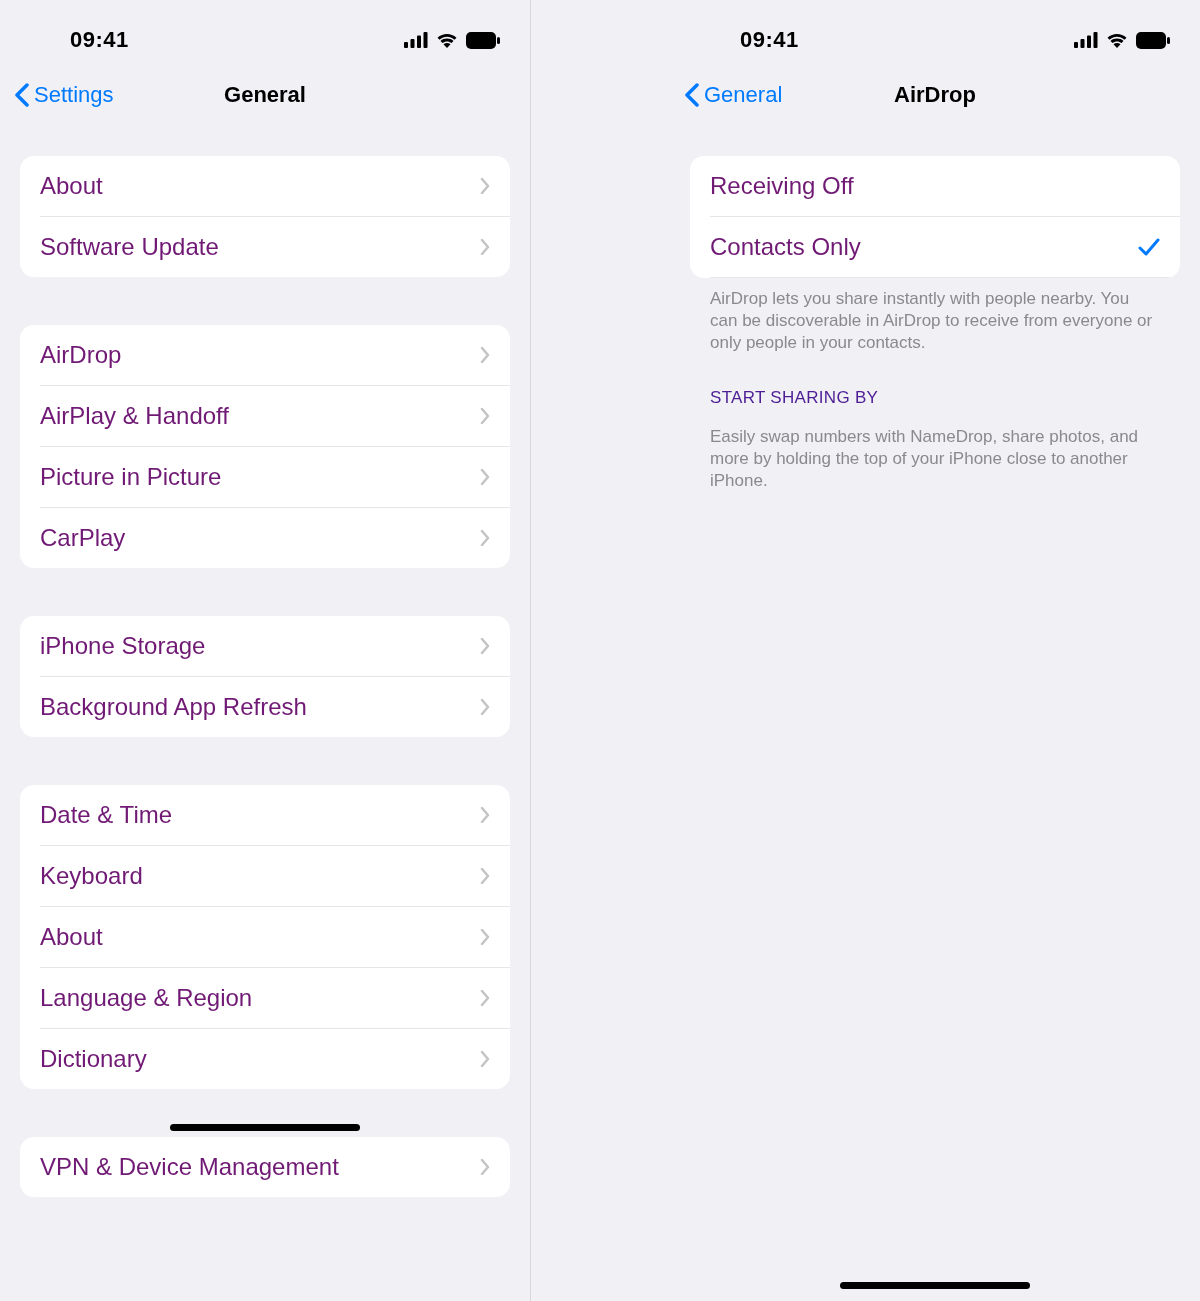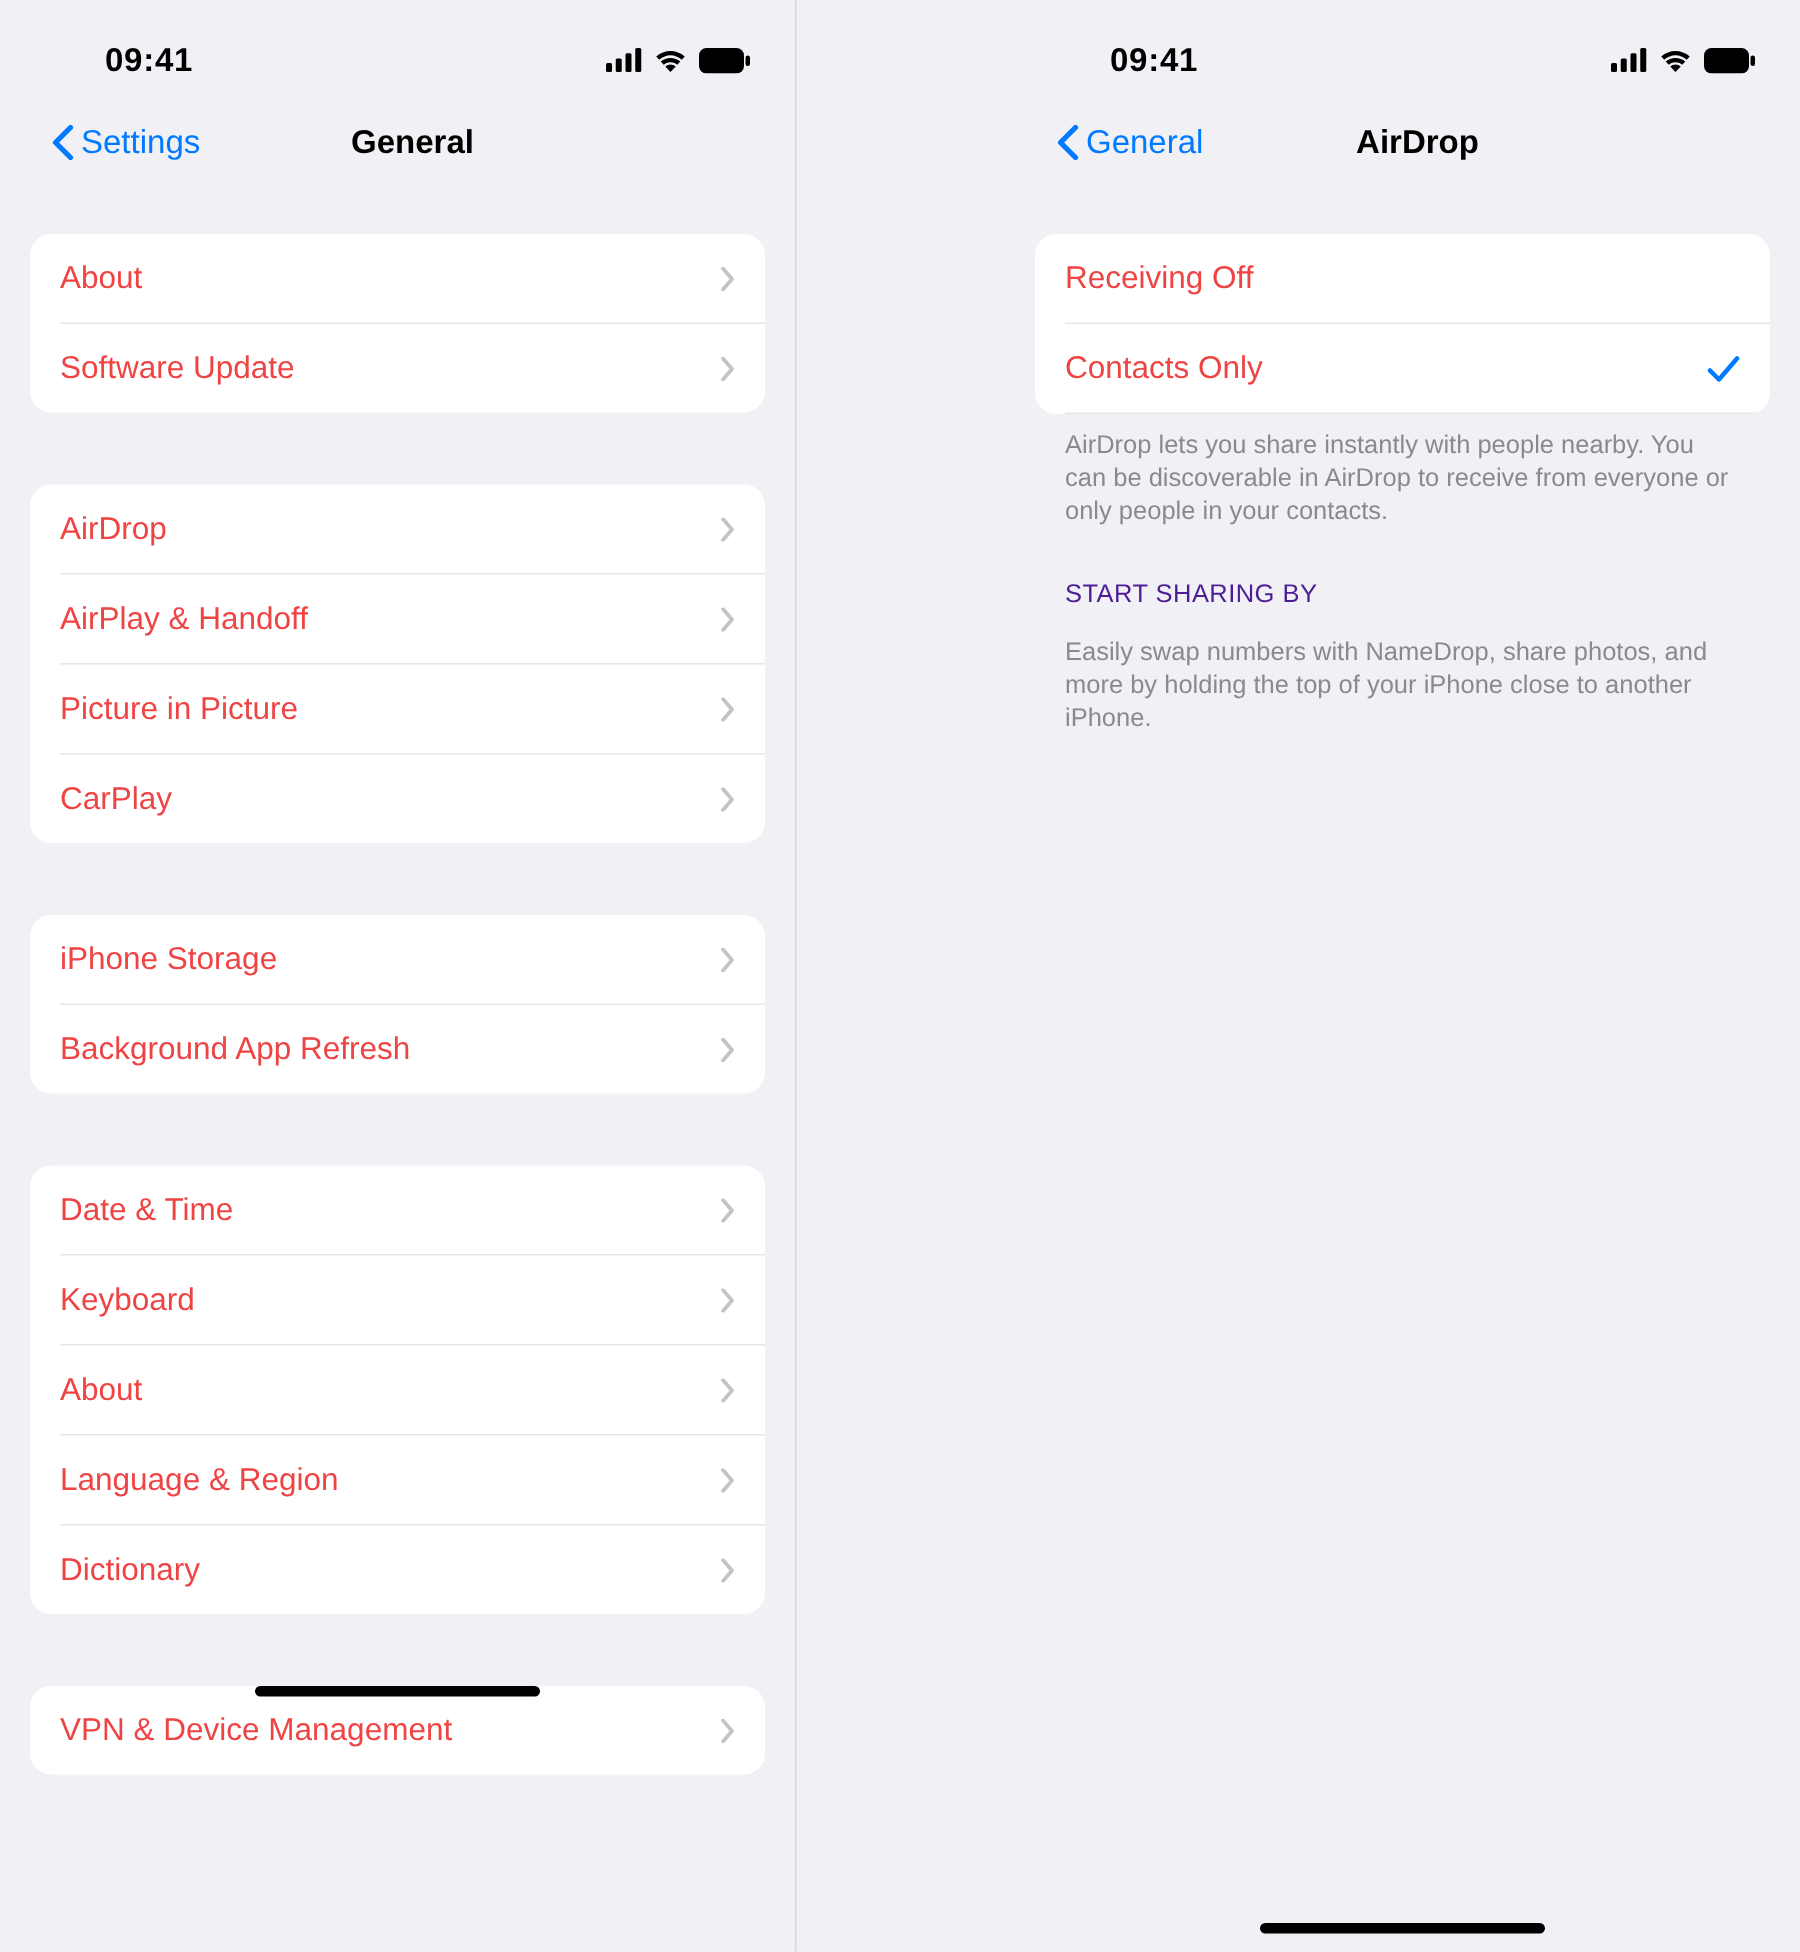--- a/index.html
+++ b/index.html
@@ -64,21 +64,20 @@
     .battery-icon {
       width: 34px;
       height: 17px;
     }
     .nav-bar {
       display: flex;
       align-items: center;
       padding: 10px 14px 20px 14px;
       position: relative;
       height: 60px;
-      margin-left: 20px;
     }
     .back-button {
       display: flex;
       align-items: center;
       color: #007aff;
       font-size: 22px;
       cursor: pointer;
     }
     .back-chevron {
       width: 16px;
@@ -109,22 +108,22 @@
     }
     .row {
       display: flex;
       align-items: center;
       justify-content: space-between;
       padding: 16px 20px 16px 20px;
       min-height: 59px;
       cursor: pointer;
     }
     .row-label {
-      font-size: 21px;
-      color: #ef4444;
+      font-size: 24px;
+      color: #701a75;
       font-weight: 400;
     }
     .row-sep {
       height: 1px;
       background: #e6e6ea;
       margin-left: 20px;
     }
     .chevron-right {
       width: 10px;
       height: 16px;

